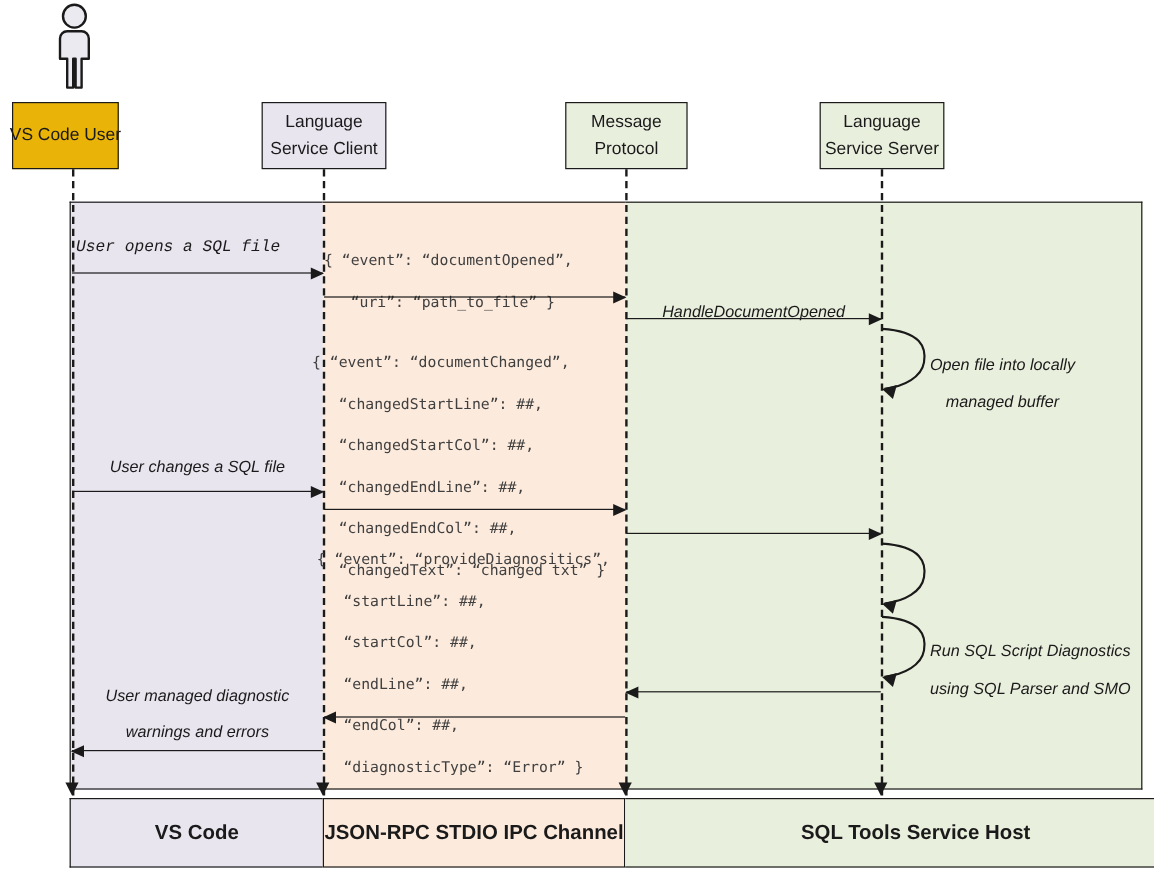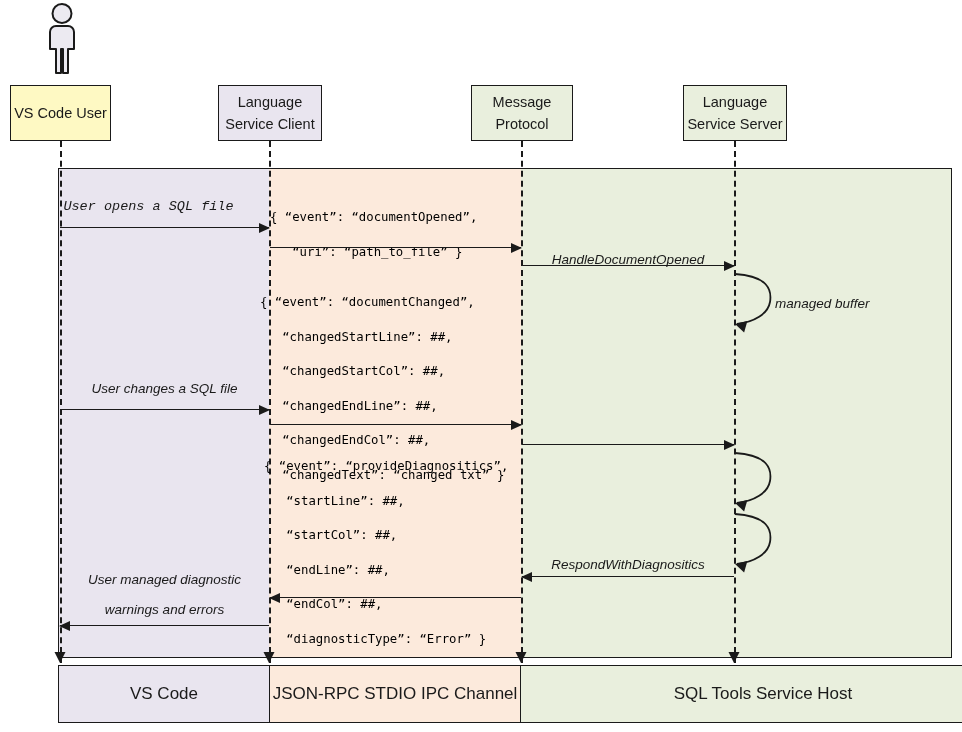--- a/index.html
+++ b/index.html
@@ -27,21 +27,21 @@
 
   
   .legend {
     position: absolute;
     top: 665px;
     height: 58px;
     border: 1.6px solid #1a1a1a;
     display: flex;
     align-items: center;
     justify-content: center;
-    font-weight: normal;
+    font-weight: bold;
     font-size: 17px;
     color: #1a1a1a;
   }
   #legend-vscode { left: 58px;  width: 211px; background: #e9e5ef; border-right: none; }
   #legend-ipc    { left: 269px; width: 252px; background: #fceadc; justify-content: center; }
   #legend-host   { left: 521px; width: 485px; background: #e9efdd; border-left: none; }
 
   
   .pbox {
     position: absolute;
@@ -49,21 +49,21 @@
     display: flex;
     flex-direction: column;
     align-items: center;
     justify-content: center;
     font-size: 14.5px;
     color: #1a1a1a;
     line-height: 1.0;
     text-align: center;
   }
   .pbox .ln { display: block; margin: 3.5px 0; white-space: nowrap; }
-  #pbox-user   { left: 10px;  top: 85px; width: 101px; height: 56px; background: #fef9c3; }
+  #pbox-user   { left: 10px;  top: 85px; width: 89px; height: 56px; background: #eab308; }
   #pbox-client { left: 218px; top: 85px; width: 104px; height: 56px; background: #e9e5ef; }
   #pbox-proto  { left: 471px; top: 85px; width: 102px; height: 56px; background: #e9efdd; }
   #pbox-server { left: 683px; top: 85px; width: 104px; height: 56px; background: #e9efdd; }
 
   
   #actor { position: absolute; left: 36px; top: 2px; width: 52px; height: 76px; }
 
   
   .lifeline {
     position: absolute;
@@ -100,21 +100,21 @@
     color: #1a1a1a;
     white-space: nowrap;
   }
   .alabel.center { text-align: center; }
 
   
   .json {
     position: absolute;
     font-family: "DejaVu Sans Mono", monospace;
     font-size: 12.3px;
-    color: #000000;
+    color: #404040;
     white-space: pre;
     line-height: 34.5px;
   }
 
   
   .note {
     position: absolute;
     font-style: italic;
     font-size: 13.5px;
     color: #1a1a1a;
@@ -173,20 +173,21 @@
   <div class="alabel center" style="left:522px; top:252px; width:212px;">HandleDocumentOpened</div>
   <div class="arrow right" style="left:522px; top:265px; width:212px;"></div>
 
   <div class="selfloop" style="left:734px; top:268px;">
     <svg width="46" height="66" viewBox="0 0 46 66">
       <path d="M1 6 C 34 8, 38 22, 36 34 C 34 46, 20 54, 3 56" fill="none" stroke="#1a1a1a" stroke-width="1.8"></path>
       <path d="M12 51 L1 57.5 L12 63 Z" fill="#1a1a1a" transform="rotate(16 6 57)"></path>
     </svg>
   </div>
   <div class="note" style="left:775px; top:288px;">
+    <span class="ln">Open file into locally</span>
     <span class="ln">managed buffer</span>
   </div>
 
   <div class="json" style="left:260px; top:285px;">{ “event”: “documentChanged”,
    “changedStartLine”: ##,
    “changedStartCol”: ##,
    “changedEndLine”: ##,
    “changedEndCol”: ##,
    “changedText”: “changed txt” }</div>
 
@@ -203,29 +204,32 @@
       <path d="M12 51 L1 57.5 L12 63 Z" fill="#1a1a1a" transform="rotate(16 6 57)"></path>
     </svg>
   </div>
 
   <div class="selfloop" style="left:734px; top:508px;">
     <svg width="46" height="66" viewBox="0 0 46 66">
       <path d="M1 6 C 34 8, 38 22, 36 34 C 34 46, 20 54, 3 56" fill="none" stroke="#1a1a1a" stroke-width="1.8"></path>
       <path d="M12 51 L1 57.5 L12 63 Z" fill="#1a1a1a" transform="rotate(16 6 57)"></path>
     </svg>
   </div>
+  <div class="note" style="left:775px; top:527px;">
+    <span class="ln">Run SQL Script Diagnostics</span>
+    <span class="ln">using SQL Parser and SMO</span>
+  </div>
 
   <div class="json" style="left:264px; top:449px;">{ “event”: “provideDiagnositics”,
    “startLine”: ##,
    “startCol”: ##,
    “endLine”: ##,
    “endCol”: ##,
    “diagnosticType”: “Error” }</div>
 
-  <div class="alabel center" style="left:522px; top:557px; width:212px;">RespondWithDiagnositics</div>
   <div class="arrow left" style="left:522px; top:576px; width:212px;"></div>
 
   <div class="arrow left" style="left:270px; top:597px; width:251px;"></div>
 
   <div class="alabel center" style="left:60px; top:572px; width:209px;">User managed diagnostic</div>
   <div class="alabel center" style="left:60px; top:602px; width:209px;text-align:center;">warnings and errors</div>
   <div class="arrow left" style="left:60px; top:625px; width:209px;"></div>
 
   <svg style="position:absolute; left:0; top:0; width:962px; height:732px; pointer-events:none;">
     <polygon points="54.5,652 65.5,652 60,663" fill="#1a1a1a"></polygon>

